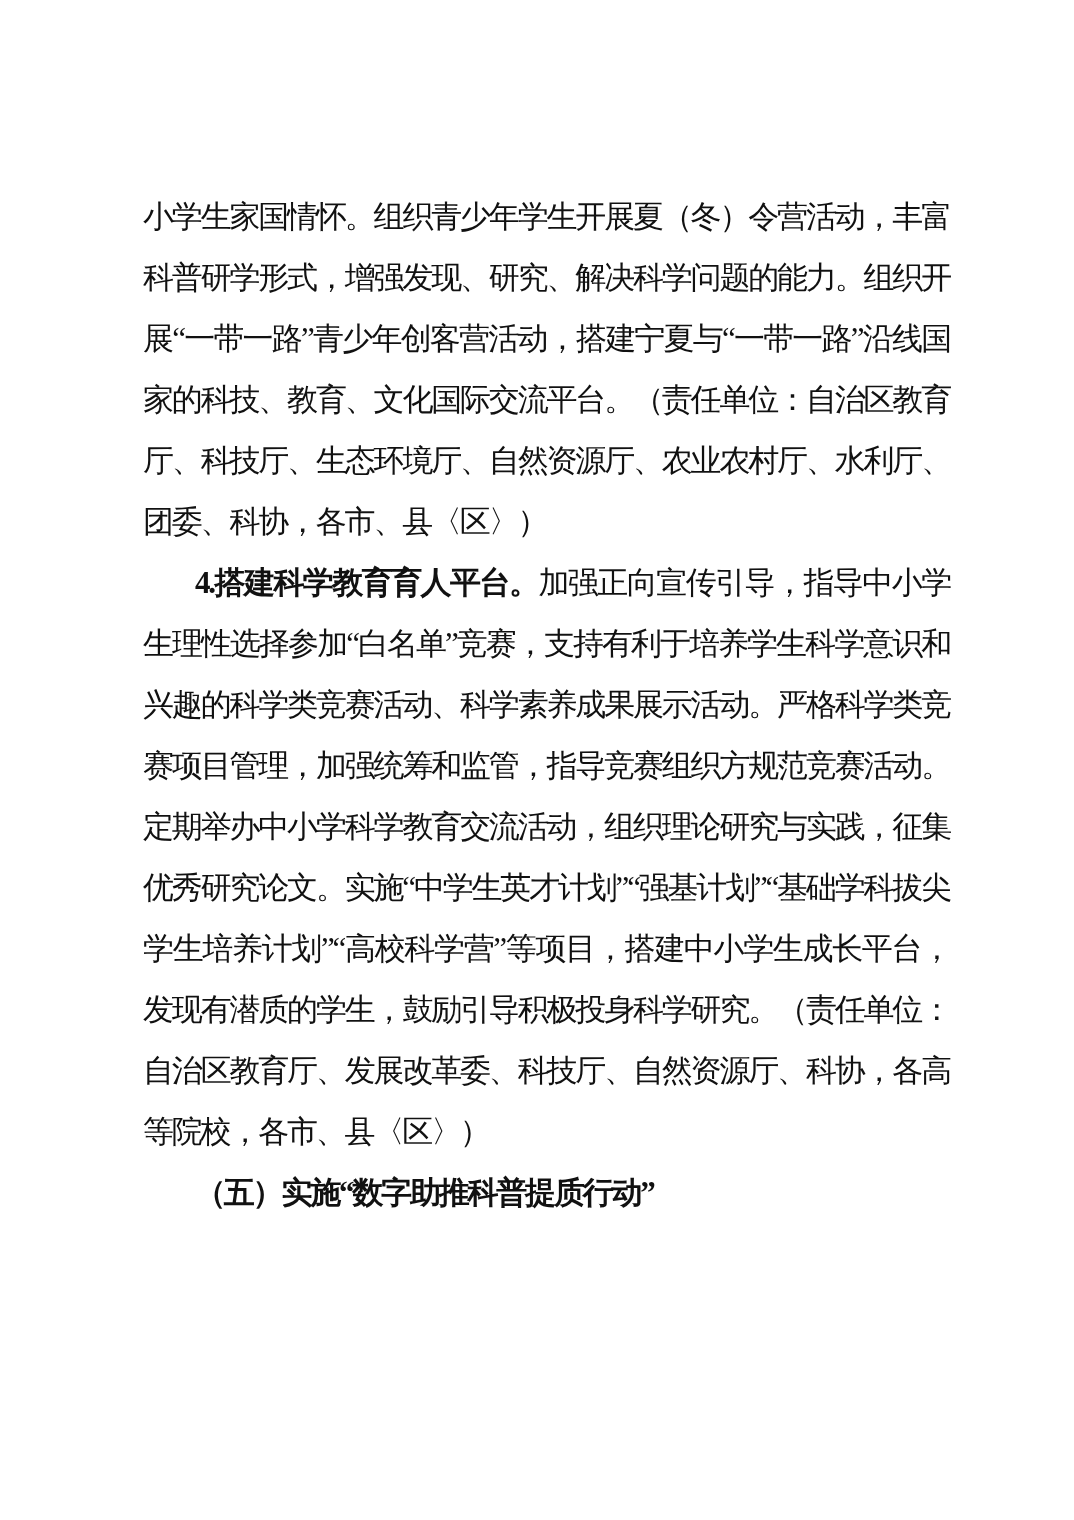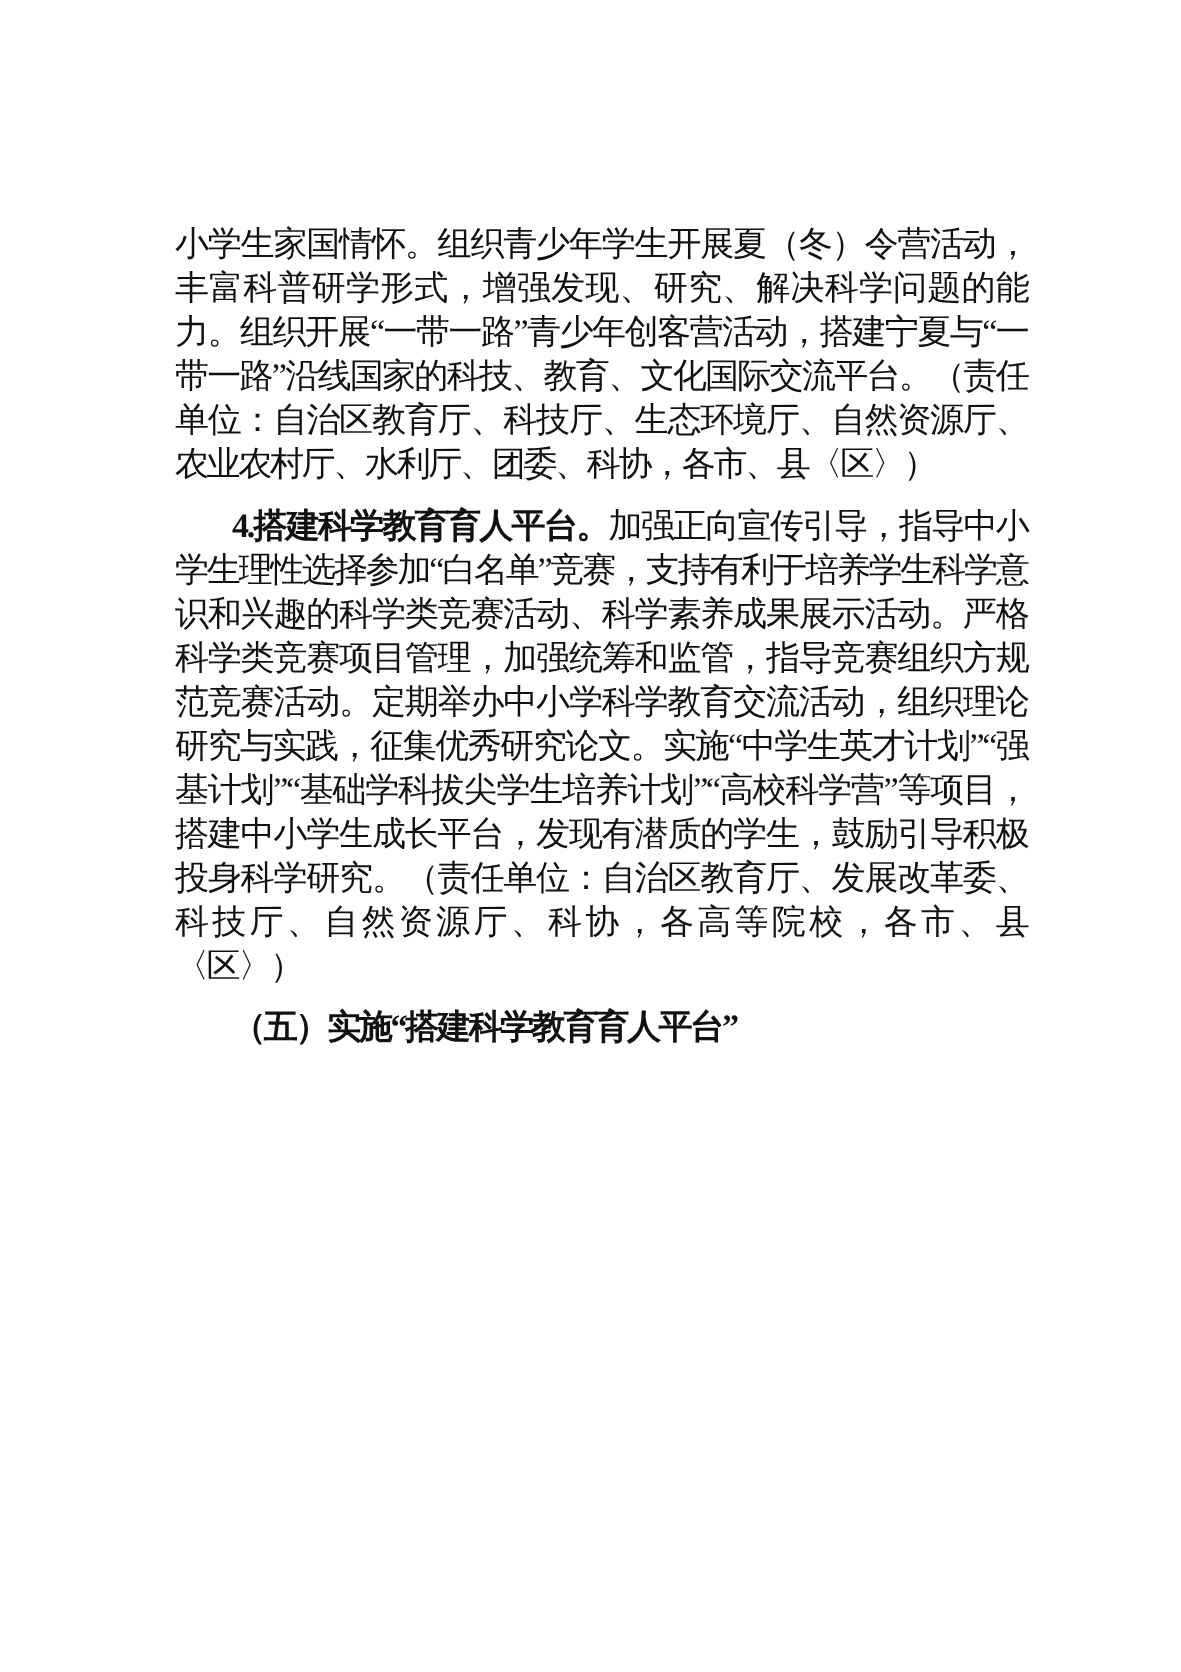--- a/index.html
+++ b/index.html
@@ -21,25 +21,25 @@
     height: 1520px;
     background: #ffffff;
   }
   .doc-body {
     position: absolute;
     top: 186px;
     left: 143px;
     width: 807px;
   }
   .para {
-    margin: 16px;
+    margin: 0;
     padding: 0;
     font-family: "Liberation Serif", "DejaVu Serif", serif;
     font-size: 31px;
-    line-height: 40px;
+    line-height: 61px;
     letter-spacing: -2.2px;
     color: #111111;
     text-align: justify;
     text-align-last: left;
     text-justify: inter-character;
     word-break: break-all;
   }
   .para.indent {
     text-indent: 52px;
   }
@@ -50,15 +50,15 @@
     font-weight: bold;
   }
 </style>
 </head>
 <body>
 
 <div class="page">
   <div class="doc-body">
       <p class="para"><span class="run">小学生家国情怀。组织青少年学生开展夏（冬）令营活动，丰富科普研学形式，增强发现、研究、解决科学问题的能力。组织开展“一带一路”青少年创客营活动，搭建宁夏与“一带一路”沿线国家的科技、教育、文化国际交流平台。（责任单位：自治区教育厅、科技厅、生态环境厅、自然资源厅、农业农村厅、水利厅、团委、科协，各市、县〈区〉）</span></p>
       <p class="para indent"><span class="run bold">4.搭建科学教育育人平台。</span><span class="run">加强正向宣传引导，指导中小学生理性选择参加“白名单”竞赛，支持有利于培养学生科学意识和兴趣的科学类竞赛活动、科学素养成果展示活动。严格科学类竞赛项目管理，加强统筹和监管，指导竞赛组织方规范竞赛活动。定期举办中小学科学教育交流活动，组织理论研究与实践，征集优秀研究论文。实施“中学生英才计划”“强基计划”“基础学科拔尖学生培养计划”“高校科学营”等项目，搭建中小学生成长平台，发现有潜质的学生，鼓励引导积极投身科学研究。（责任单位：自治区教育厅、发展改革委、科技厅、自然资源厅、科协，各高等院校，各市、县〈区〉）</span></p>
-      <p class="para indent heading"><span class="run bold">（五）实施“搭建科学教育育人平台”</span></p>
+      <p class="para indent heading"><span class="run bold">（五）实施“数字助推科普提质行动”</span></p>
     </div>
 </div>
 
 </body></html>

